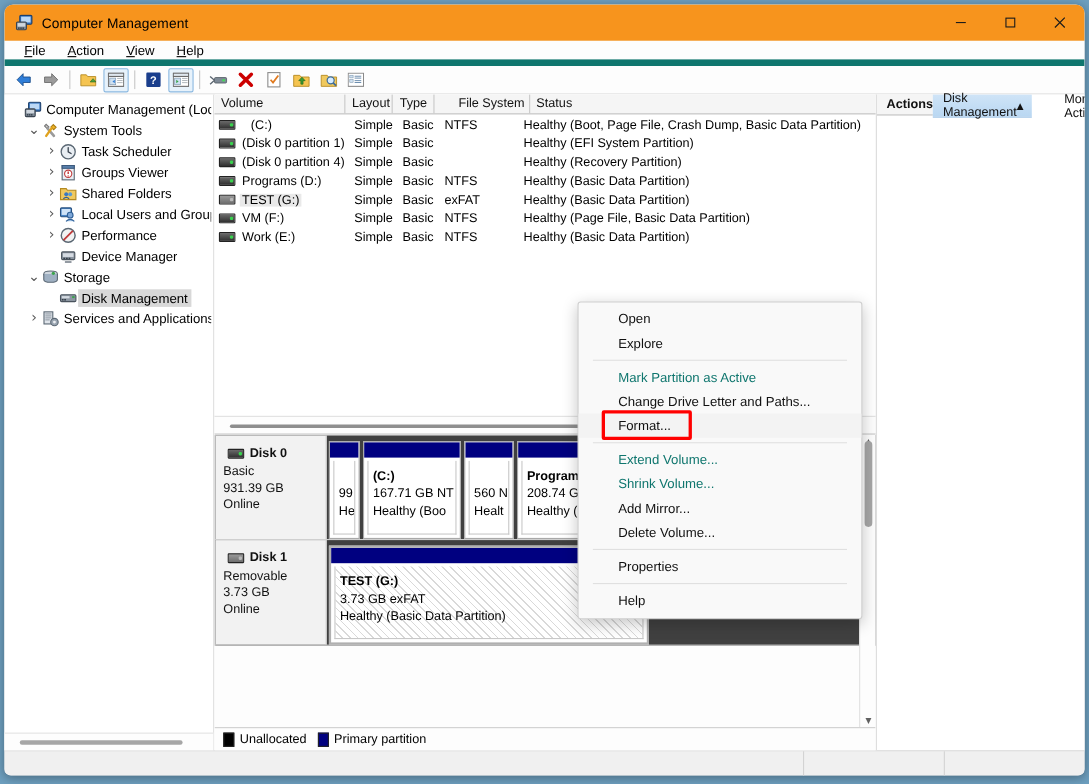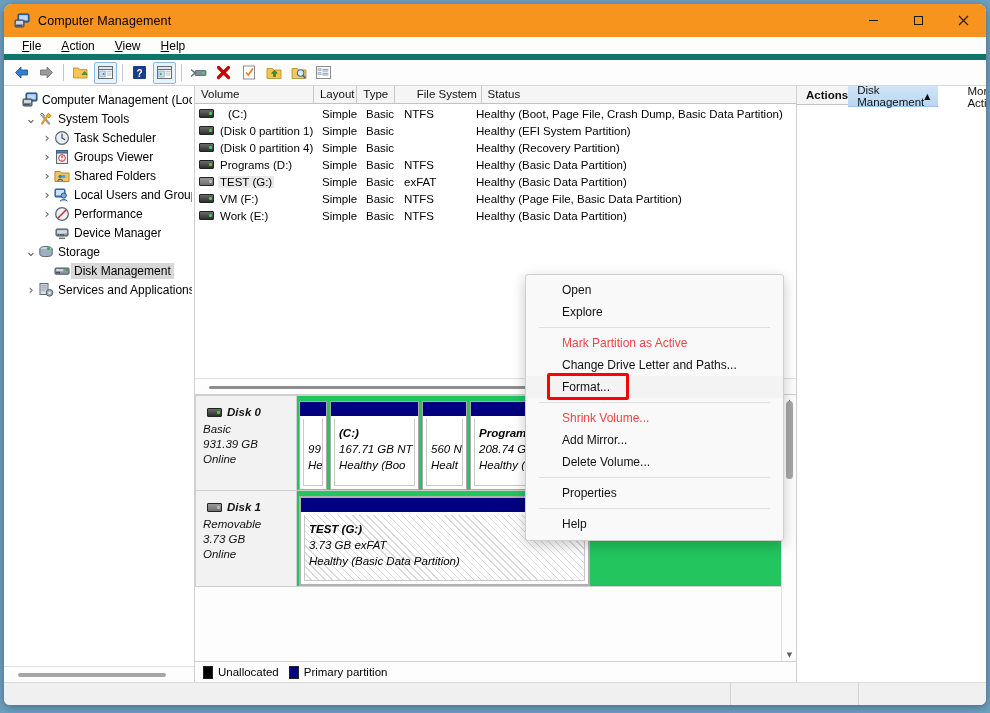--- a/index.html
+++ b/index.html
@@ -166,22 +166,21 @@
   #diskarea {
     flex: 1 1 auto; min-height: 0; position: relative;
     background: #fdfdfd; overflow: hidden;
     display: flex; flex-direction: column;
   }
   #diskscroll { flex: 1 1 auto; position: relative; overflow: hidden; }
 
   .diskrow {
     display: flex; height: 96px;
     border: 1px solid #cfcfcf; border-top: none;
-    background: #22c55e;
-    font-style: italic;
+    background: #404040;
   }
   .diskrow:first-child { border-top: 1px solid #cfcfcf; }
   .disk-info {
     width: 101px; flex: 0 0 101px;
     border-right: 1px solid #cfcfcf;
     background: #f2f2f2;
     padding: 9px 0 0 7px;
     font-size: 11.5px; color: #111;
     line-height: 15px;
   }
@@ -283,21 +282,21 @@
     border: 1px solid #cfcfcf;
     border-radius: 3px;
     box-shadow: 0 4px 14px rgba(0,0,0,.22);
     padding: 4px 0 5px 0;
     z-index: 50;
   }
   .ctx-item {
     height: 22px; display: flex; align-items: center;
     padding-left: 36px; font-size: 12px; color: #111;
   }
-  .ctx-item.disabled { color: #ef4444; }
+  .ctx-item.disabled { color: #0f766e; }
   .ctx-item.hl { background: #f3f3f3; }
   .ctx-sep { height: 1px; background: #e0e0e0; margin: 4px 13px; }
 
   #fmt-highlight {
     position: absolute;
     left: 543px; top: 369px;
     width: 82px; height: 27px;
     border: 3px solid #ff0000;
     border-radius: 2px;
     z-index: 60;
@@ -753,20 +752,21 @@
   </div>
 
   <div id="ctxmenu">
       <div class="ctx-item">Open</div>
       <div class="ctx-item">Explore</div>
       <div class="ctx-sep"></div>
       <div class="ctx-item disabled">Mark Partition as Active</div>
       <div class="ctx-item">Change Drive Letter and Paths...</div>
       <div class="ctx-item hl">Format...</div>
       <div class="ctx-sep"></div>
+      <div class="ctx-item disabled">Extend Volume...</div>
       <div class="ctx-item disabled">Shrink Volume...</div>
       <div class="ctx-item">Add Mirror...</div>
       <div class="ctx-item">Delete Volume...</div>
       <div class="ctx-sep"></div>
       <div class="ctx-item">Properties</div>
       <div class="ctx-sep"></div>
       <div class="ctx-item">Help</div>
     </div>
   <div id="fmt-highlight" style="border-color: rgb(255, 0, 0);"></div>
 

